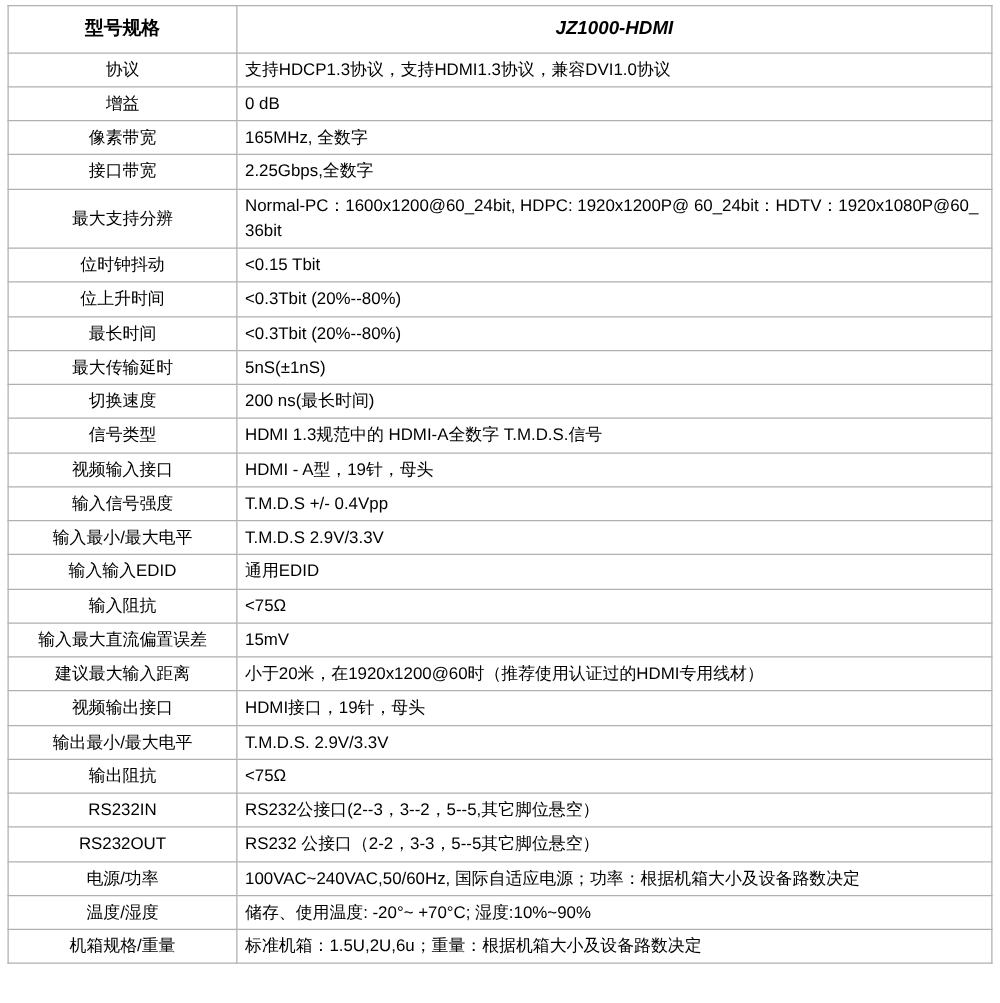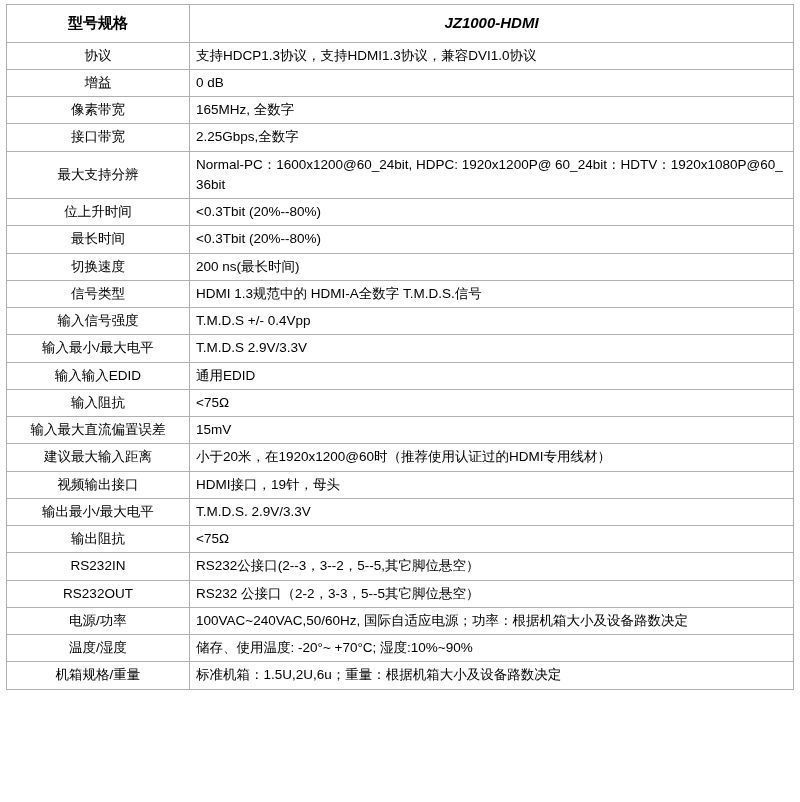--- a/index.html
+++ b/index.html
@@ -77,34 +77,46 @@
       </tr>
       <tr>
         <td class="label">接口带宽</td>
         <td class="value">2.25Gbps,全数字</td>
       </tr>
       <tr>
         <td class="label">最大支持分辨</td>
         <td class="value twoline">Normal-PC：1600x1200@60_24bit, HDPC: 1920x1200P@ 60_24bit：HDTV：1920x1080P@60_36bit</td>
       </tr>
       <tr>
+        <td class="label">位时钟抖动</td>
+        <td class="value">&lt;0.15 Tbit</td>
+      </tr>
+      <tr>
         <td class="label">位上升时间</td>
         <td class="value">&lt;0.3Tbit (20%--80%)</td>
       </tr>
       <tr>
         <td class="label">最长时间</td>
         <td class="value">&lt;0.3Tbit (20%--80%)</td>
       </tr>
       <tr>
+        <td class="label">最大传输延时</td>
+        <td class="value">5nS(±1nS)</td>
+      </tr>
+      <tr>
         <td class="label">切换速度</td>
         <td class="value">200 ns(最长时间)</td>
       </tr>
       <tr>
         <td class="label">信号类型</td>
         <td class="value">HDMI 1.3规范中的 HDMI-A全数字 T.M.D.S.信号</td>
+      </tr>
+      <tr>
+        <td class="label">视频输入接口</td>
+        <td class="value">HDMI - A型，19针，母头</td>
       </tr>
       <tr>
         <td class="label">输入信号强度</td>
         <td class="value">T.M.D.S +/- 0.4Vpp</td>
       </tr>
       <tr>
         <td class="label">输入最小/最大电平</td>
         <td class="value">T.M.D.S 2.9V/3.3V</td>
       </tr>
       <tr>

